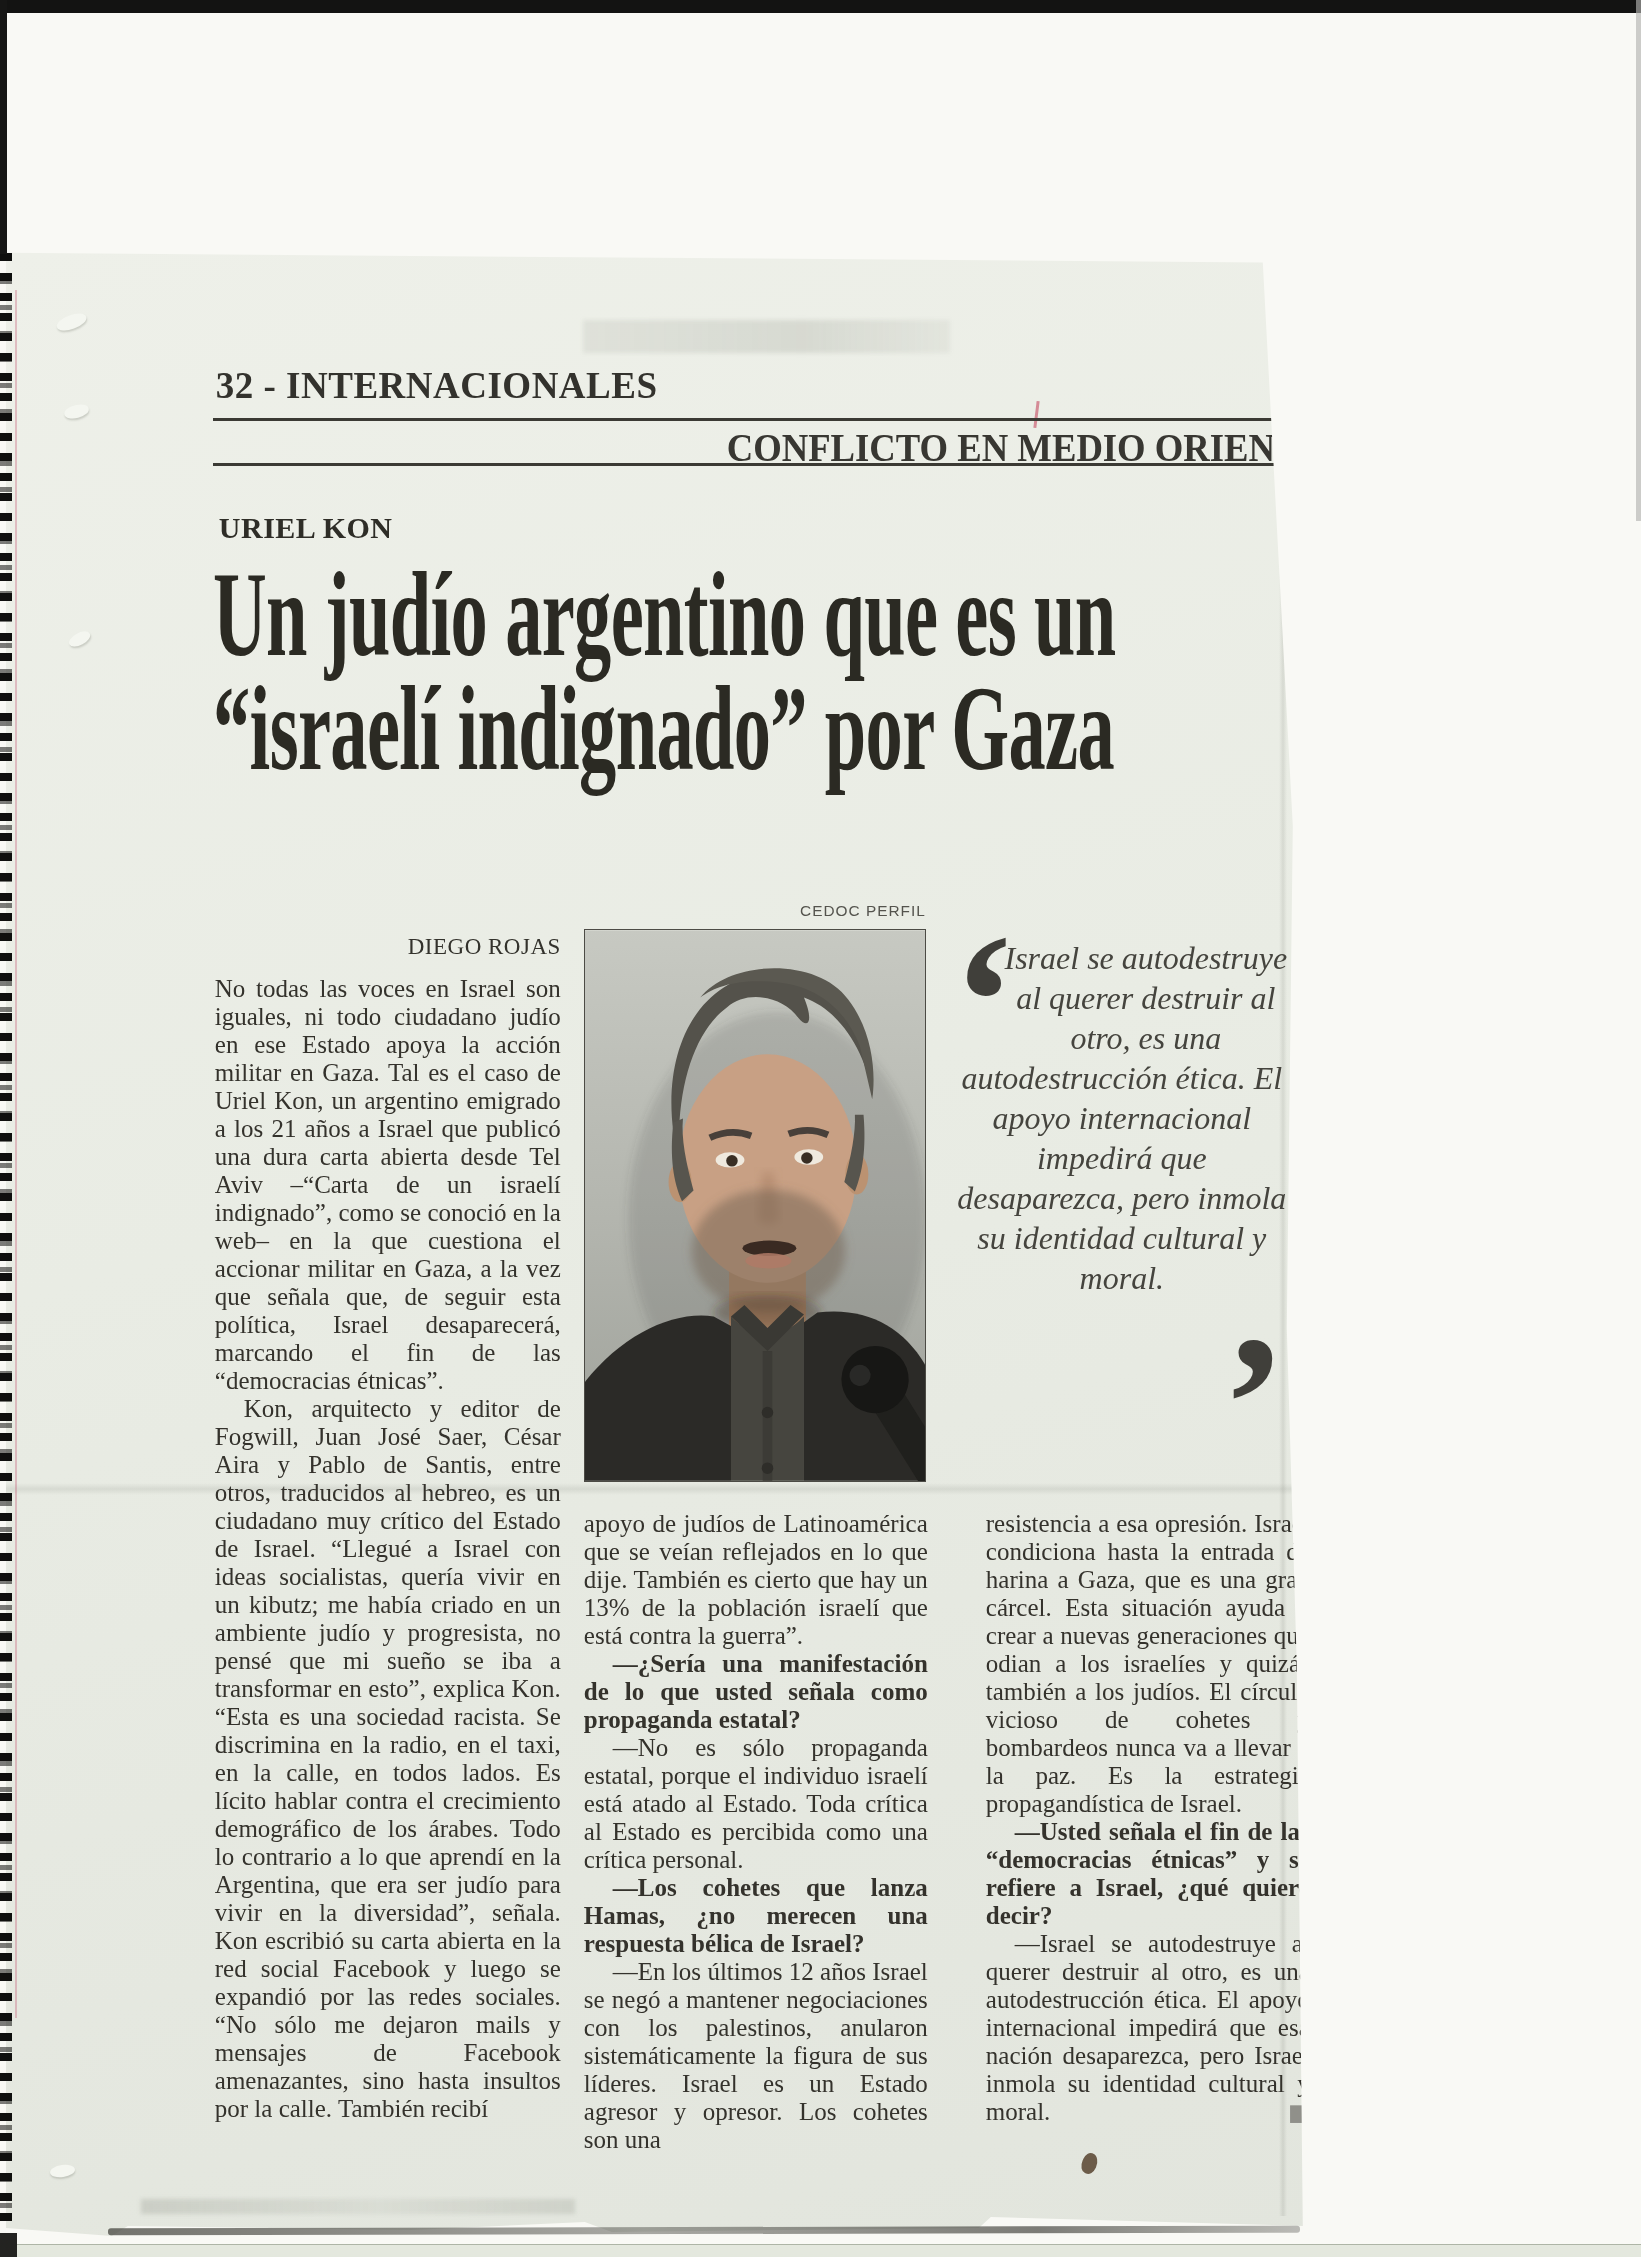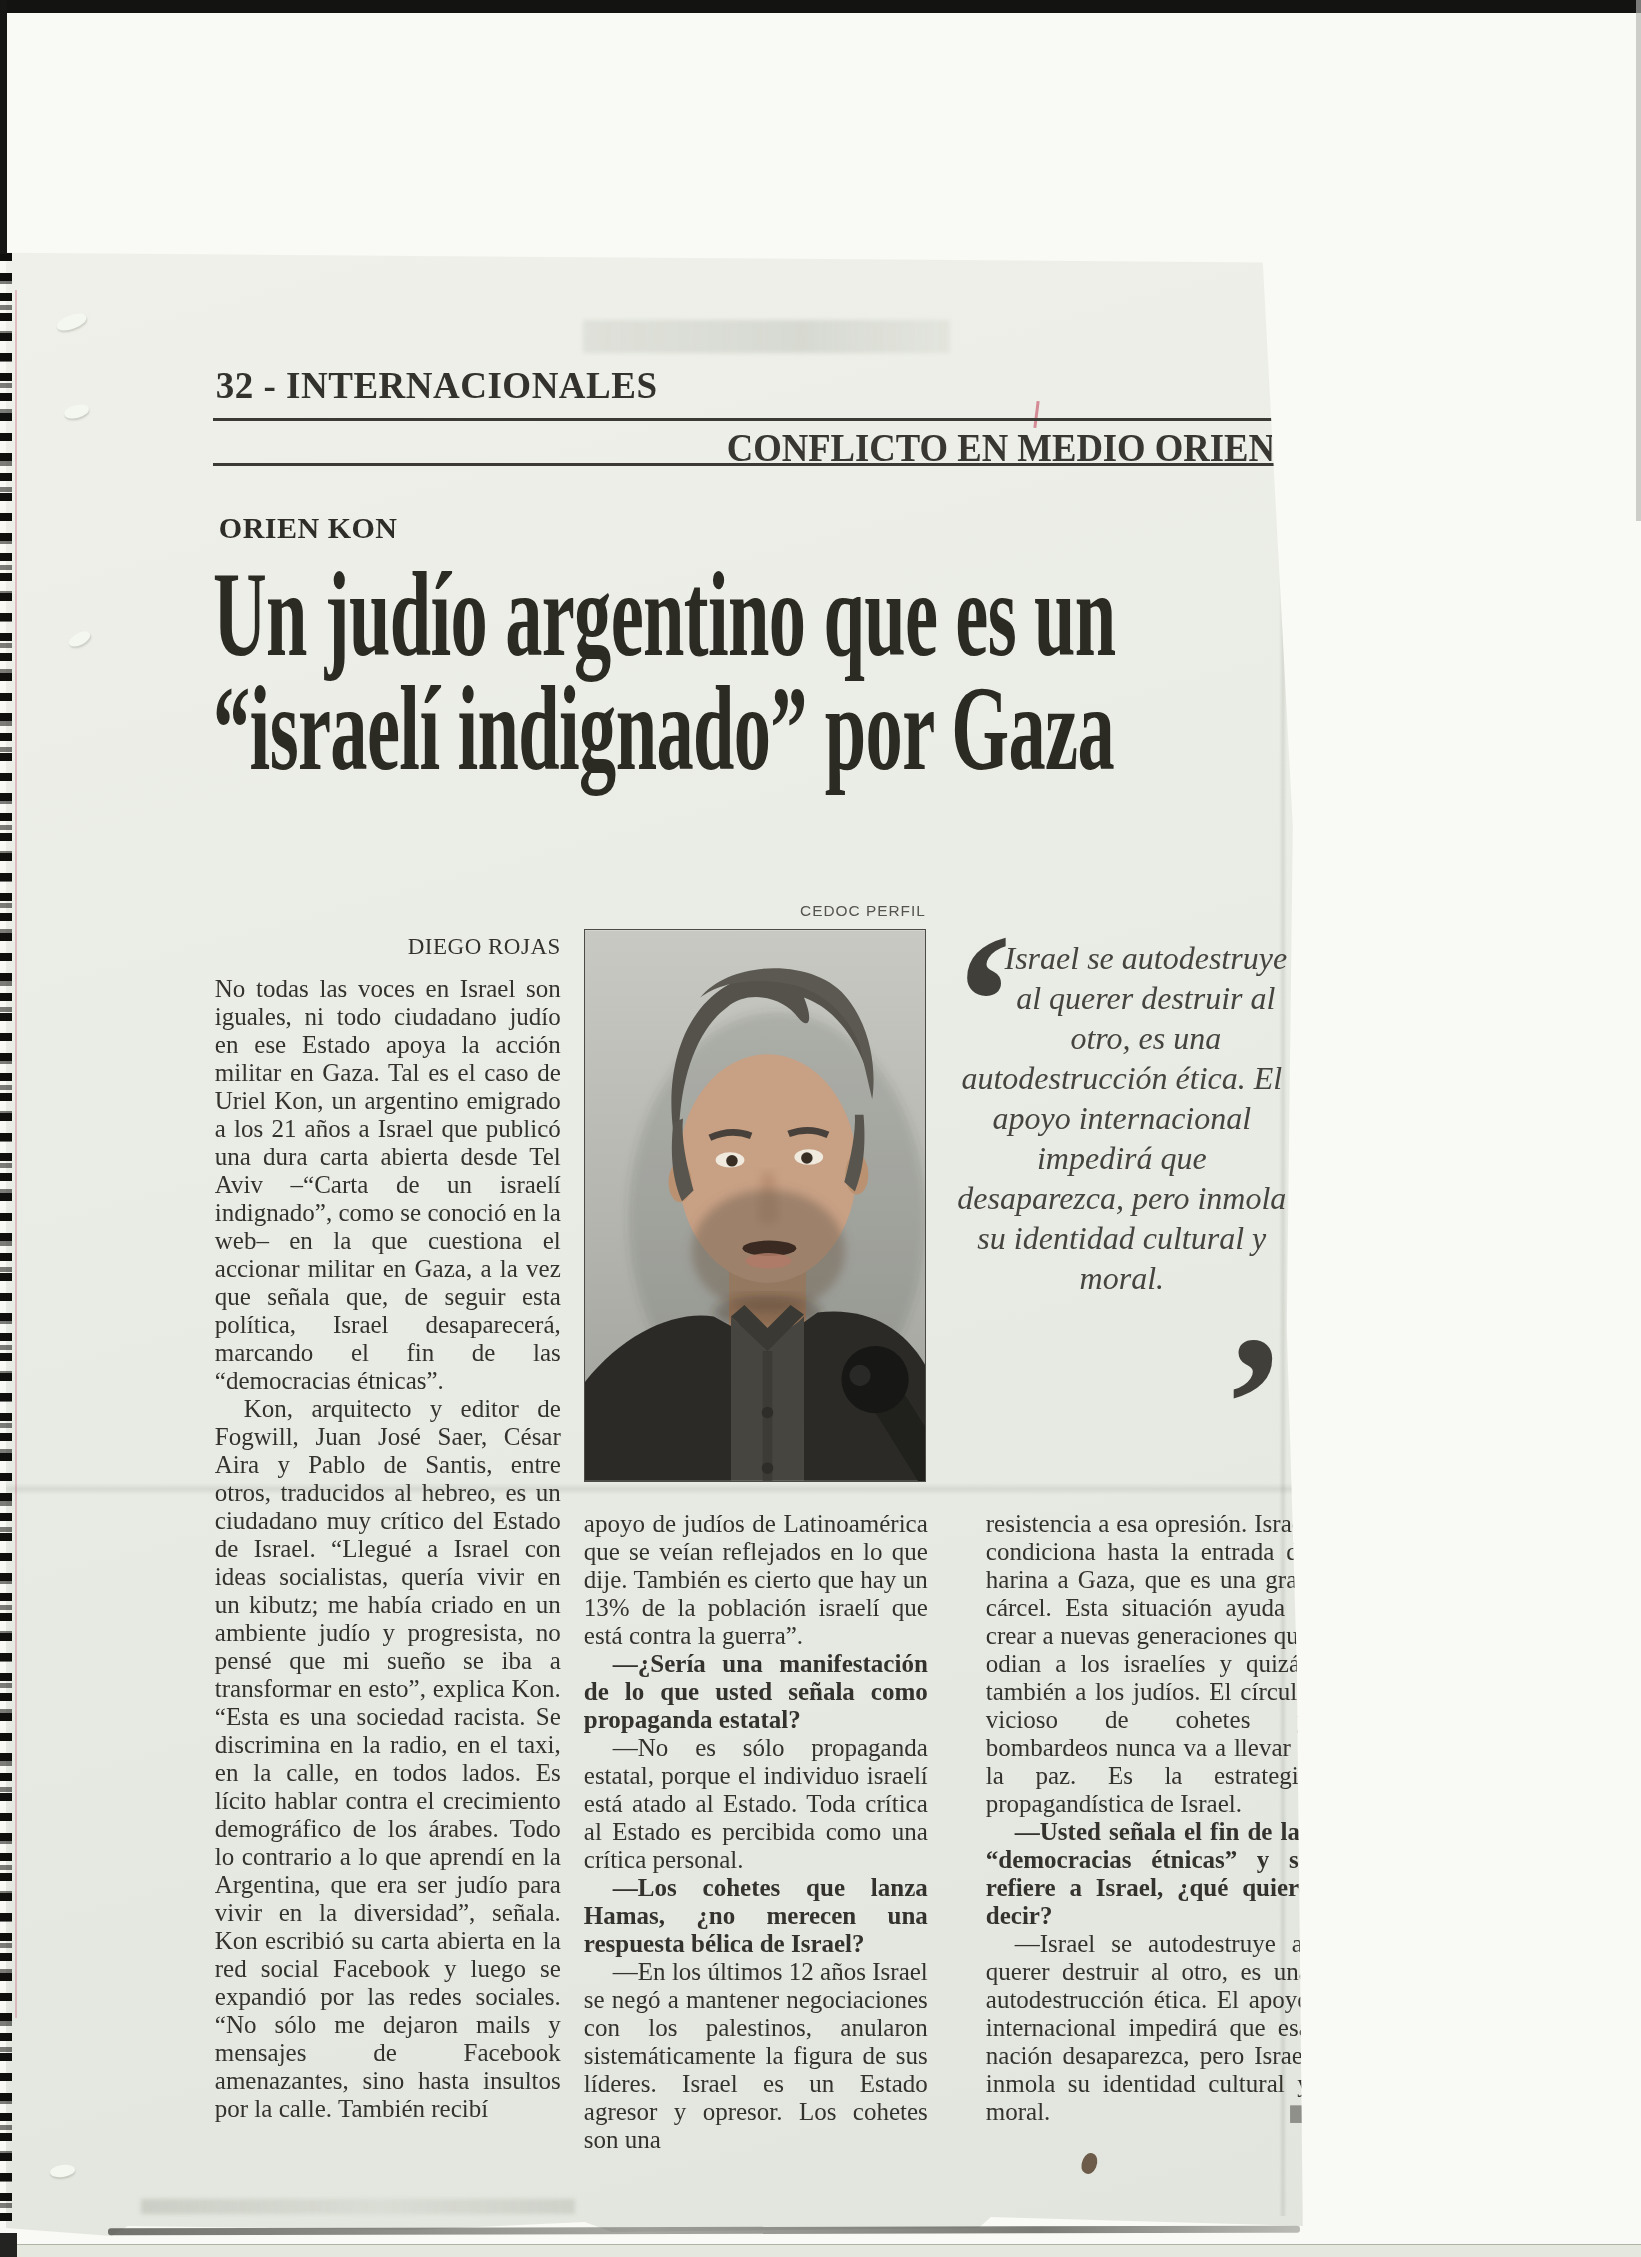--- a/index.html
+++ b/index.html
@@ -100,21 +100,21 @@
     <div class="wrinkle w3" data-name="paper-wrinkle"></div>
     <div class="wrinkle w4" data-name="paper-wrinkle"></div>
     <div class="stain" data-name="ink-stain"></div>
     <div class="red-tick" data-name="pen-mark"></div>
 
     <div class="sec-head" data-name="section-header">32 - INTERNACIONALES</div>
     <div class="rule rule1" data-name="section-rule-top"></div>
     <div class="banner" data-name="section-banner">CONFLICTO EN MEDIO ORIEN</div>
     <div class="rule rule2" data-name="section-rule-bottom"></div>
 
-    <div class="kicker" data-name="kicker">ORIEN KON</div>
+    <div class="kicker" data-name="kicker">URIEL KON</div>
 
     <h1 class="headline" data-name="headline">
       <span data-name="headline-line-1">Un judío argentino que es un</span>
       <span data-name="headline-line-2">“israelí indignado” por Gaza</span>
     </h1>
 
 
     <div class="byline" data-name="byline">DIEGO ROJAS</div>
 
     <div class="credit" data-name="photo-credit">CEDOC PERFIL</div>

